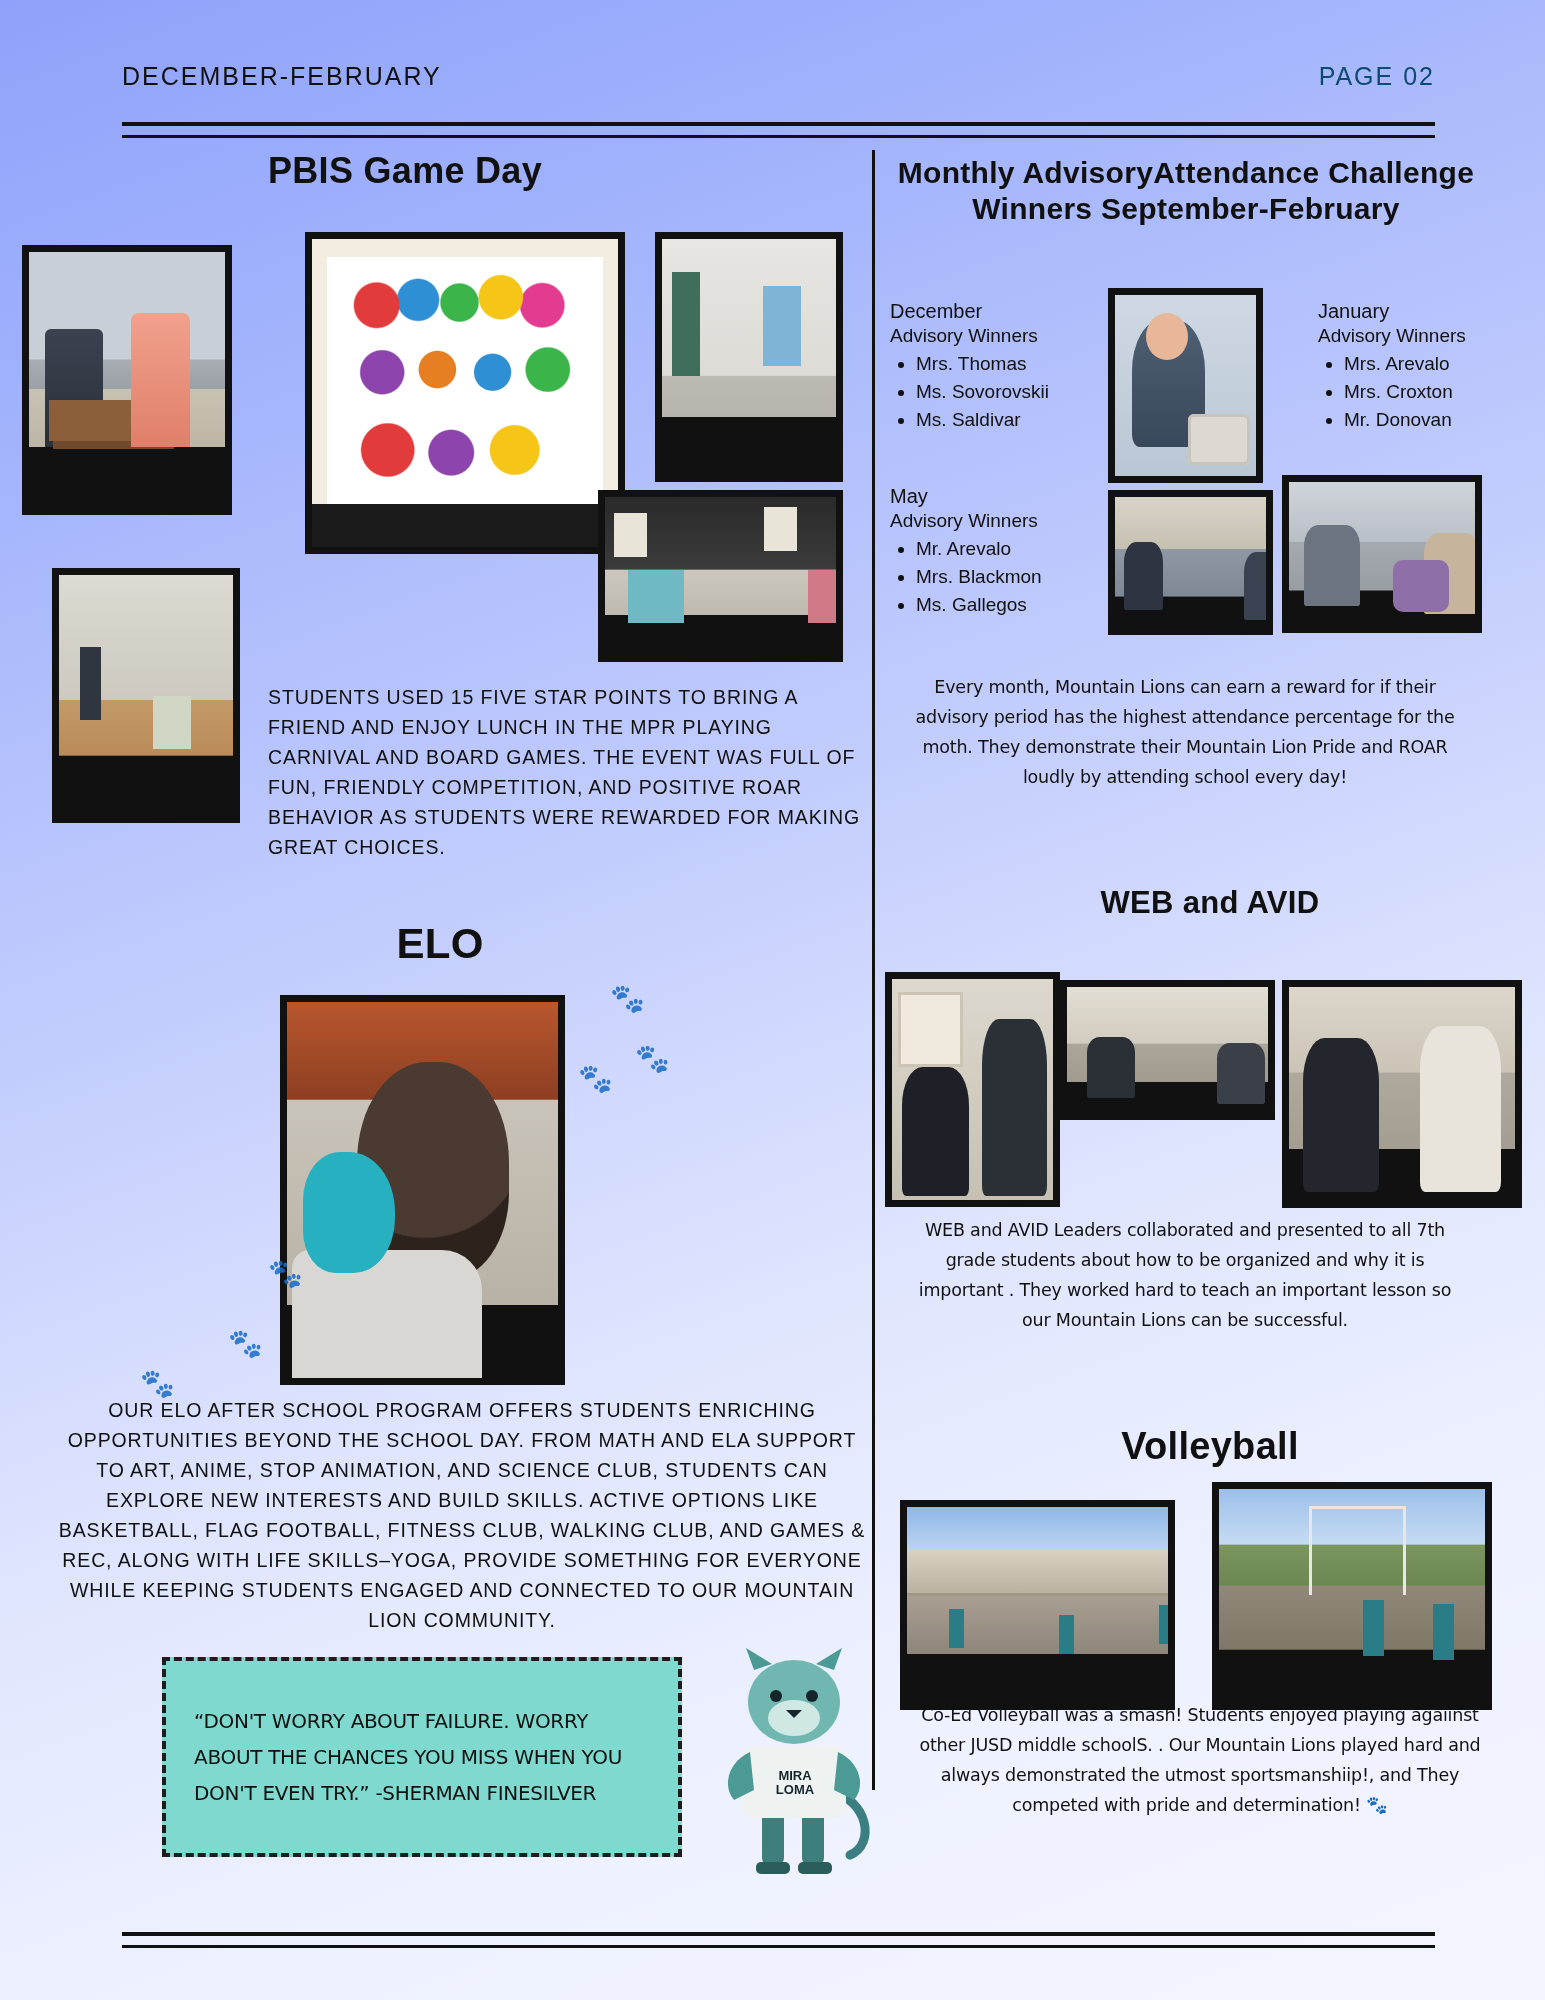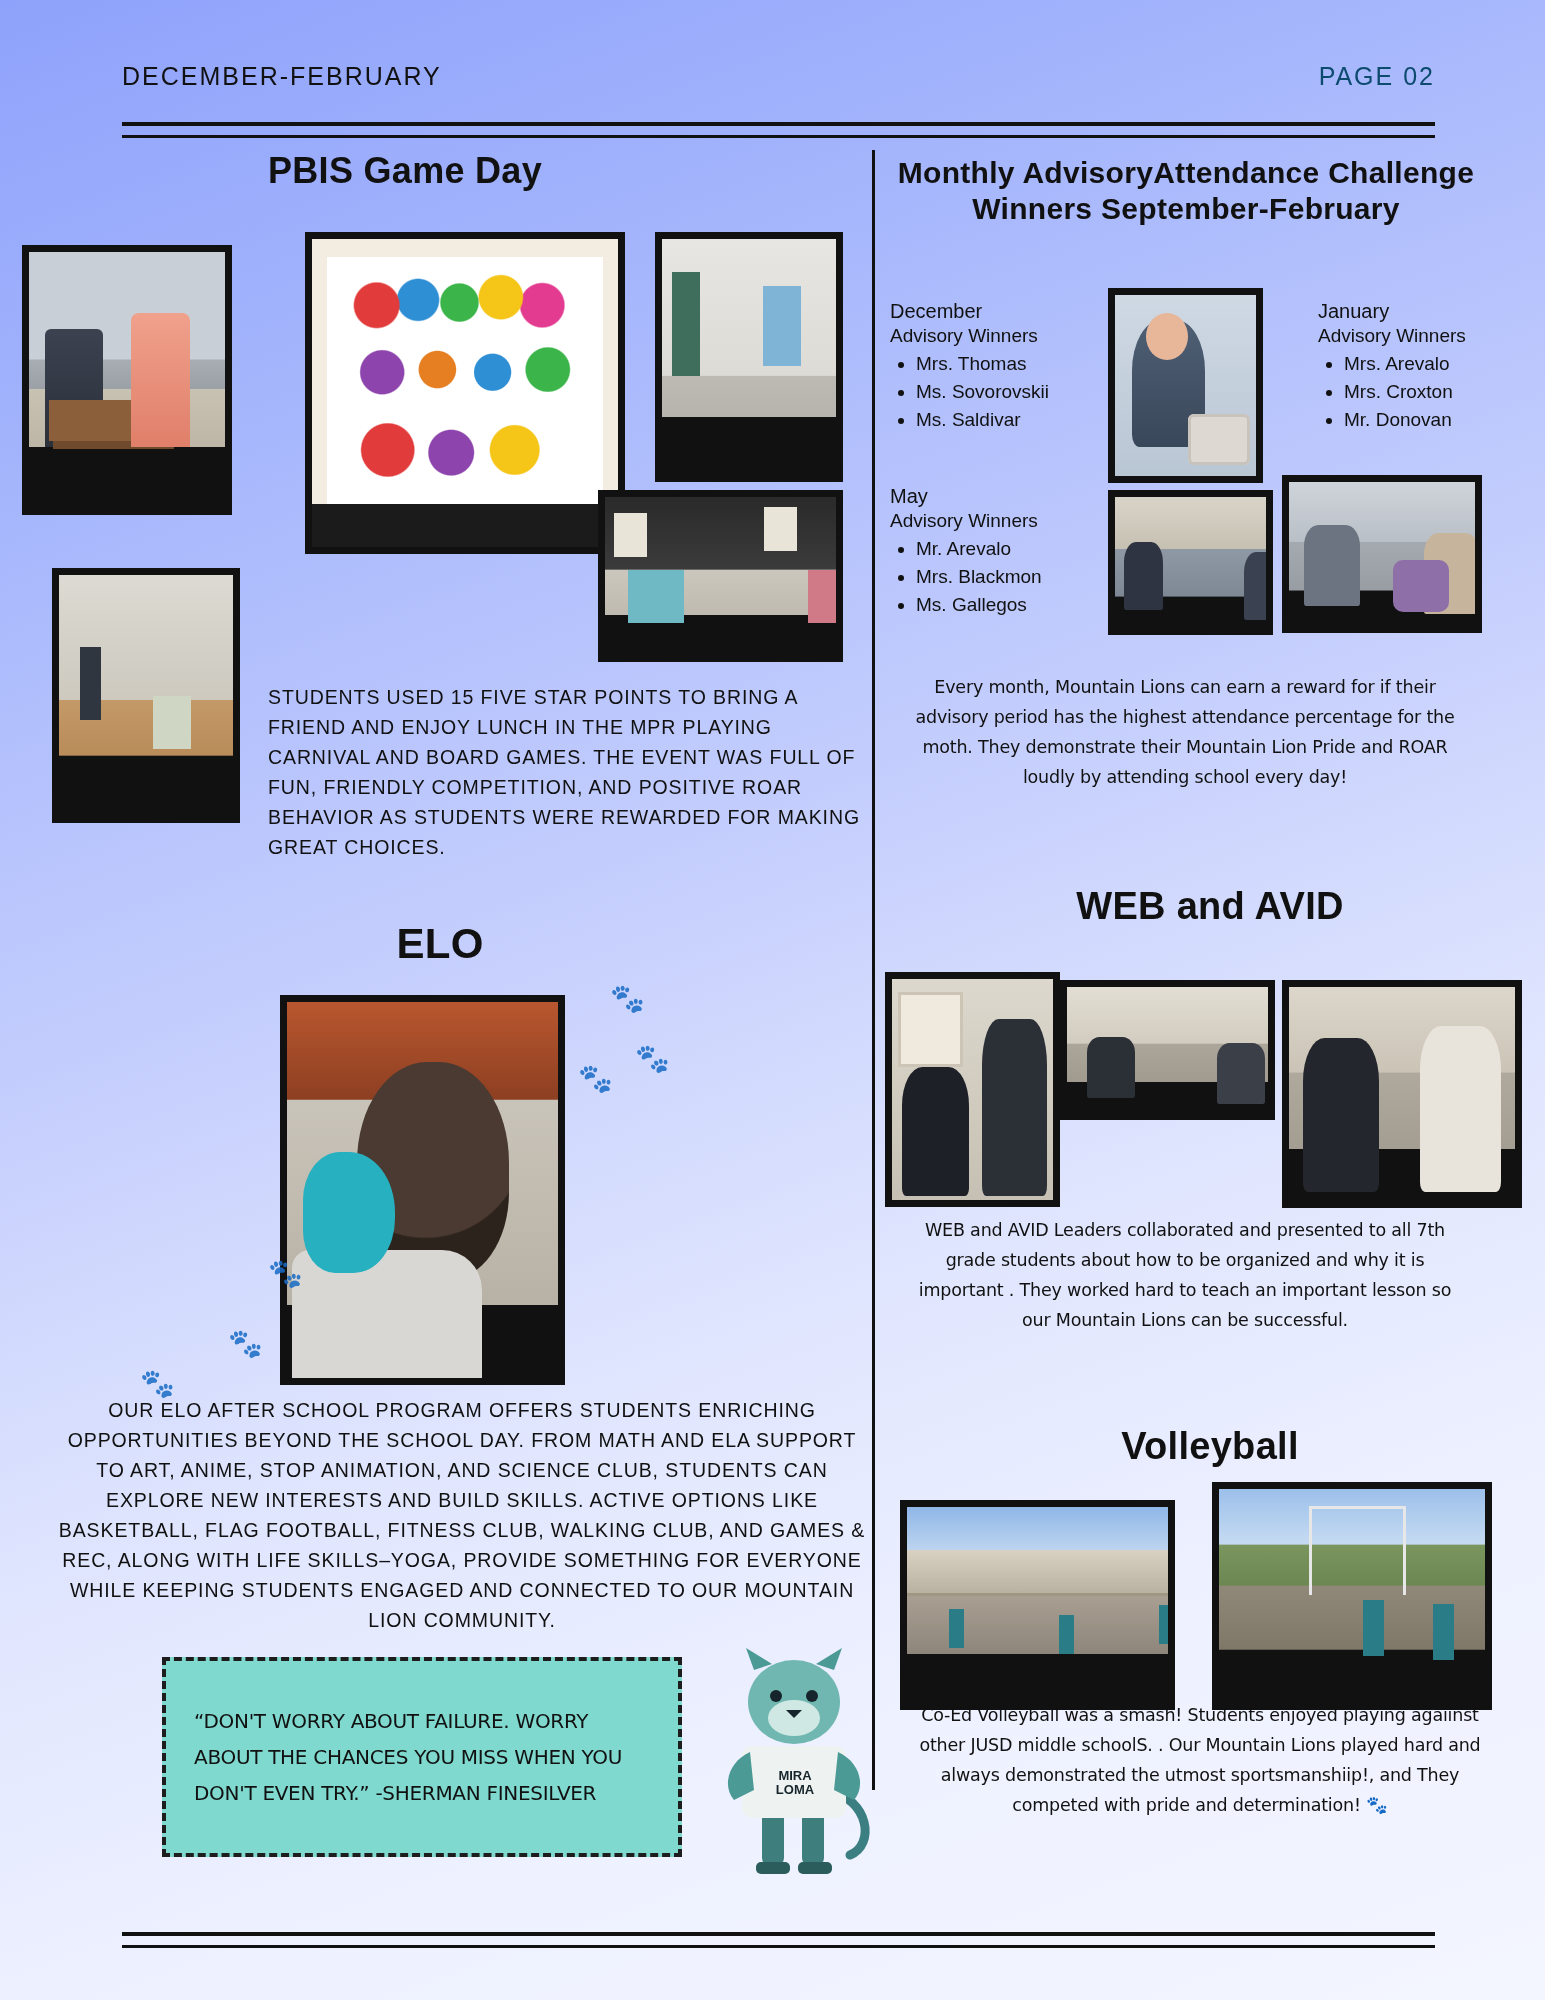--- a/index.html
+++ b/index.html
@@ -531,21 +531,21 @@
     left: 710px; top: 1640px;
     width: 170px; height: 240px;
   }
 
   
   .web-title {
     position: absolute;
     left: 1020px; top: 885px;
     width: 380px;
     text-align: center;
-    font-size: 38px;
+    font-size: 31px;
   }
   .web-caption {
     position: absolute;
     left: 905px; top: 1215px;
     width: 560px;
   }
 
   
   .vb-title {
     position: absolute;

